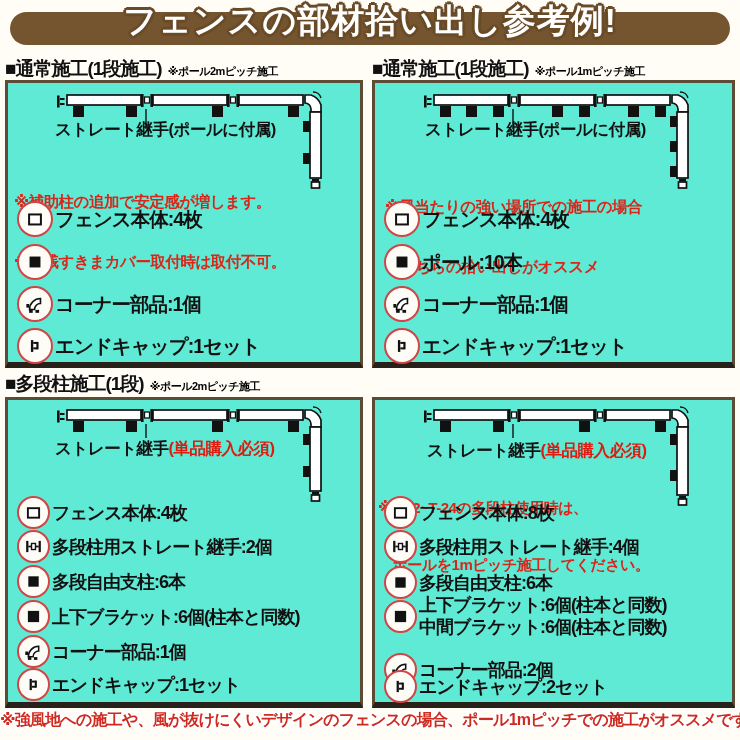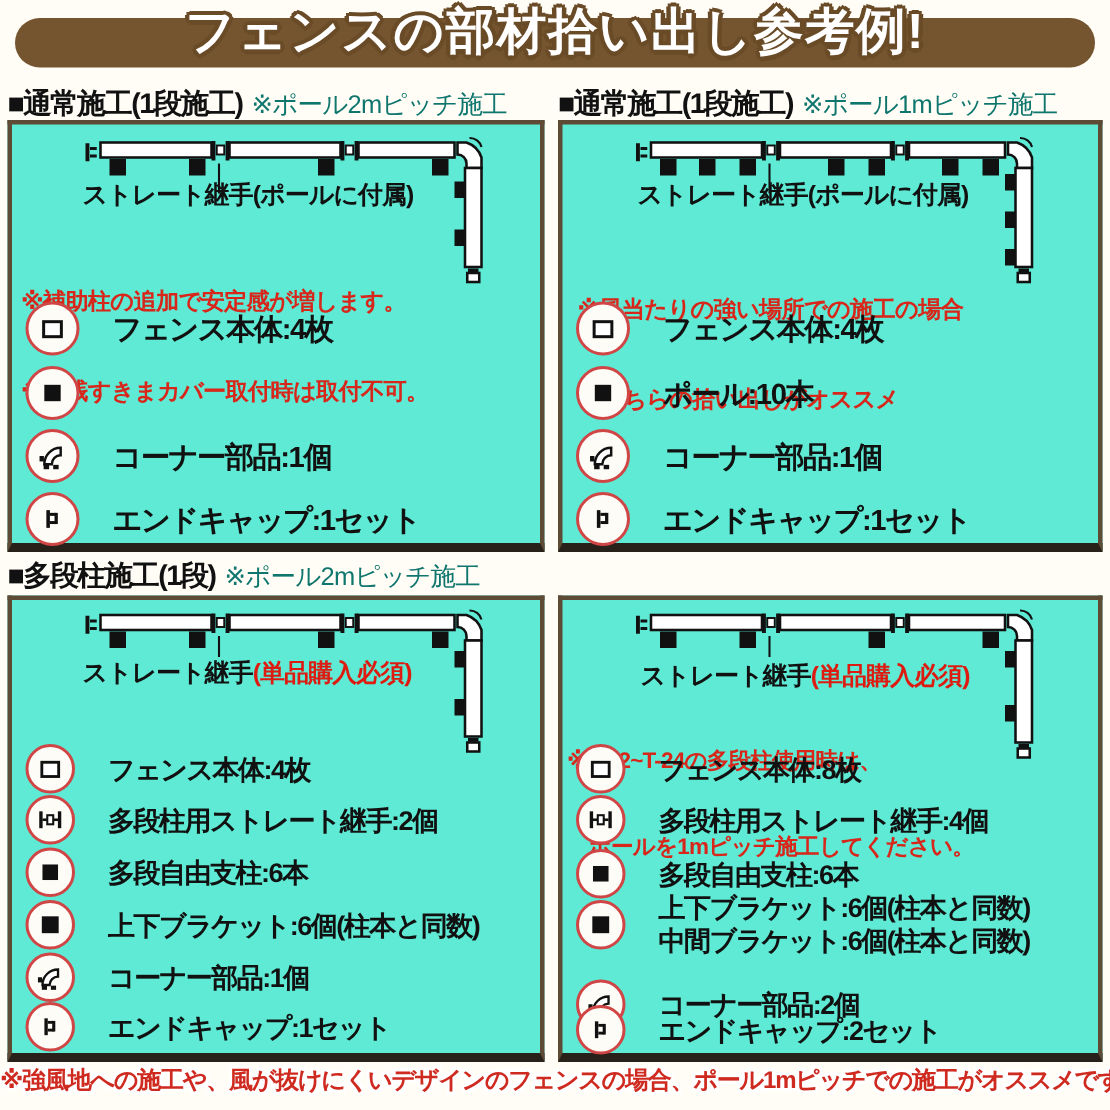--- a/index.html
+++ b/index.html
@@ -8,27 +8,27 @@
   
   .banner{position:absolute;left:10px;top:12px;width:720px;height:33px;background:#75552f;border-radius:17px;}
   .title{position:absolute;left:0;top:-3px;width:100%;height:48px;line-height:48px;text-align:center;
          font-size:33px;font-weight:bold;color:#fff;letter-spacing:1px;white-space:nowrap;
          text-shadow:-2px -2px 0 #6a4b27,2px -2px 0 #6a4b27,-2px 2px 0 #6a4b27,2px 2px 0 #6a4b27,
                      -3px 0 0 #6a4b27,3px 0 0 #6a4b27,0 -3px 0 #6a4b27,0 3px 0 #6a4b27;}
   
   .quad{position:absolute;}
   .q-head{position:absolute;left:0;top:0;white-space:nowrap;}
   .h-main{font-size:19px;font-weight:bold;color:#111;letter-spacing:-1px;}
-  .h-note{font-size:17px;font-weight:normal;color:#0f766e;margin-left:6px;letter-spacing:-0.5px;}
+  .h-note{font-size:11px;font-weight:bold;color:#000000;margin-left:6px;letter-spacing:-0.5px;}
   .q-box{position:absolute;left:0;background:#5eead4;border:3px solid #5d4b35;border-bottom:6px solid #27211a;}
   .diag{position:absolute;left:2px;top:2px;width:352px;height:112px;}
   .d-label{position:absolute;font-size:16.5px;font-weight:bold;color:#111;white-space:nowrap;letter-spacing:-0.5px;}
   .d-label .red{color:#dd1b10;}
   .d-note{position:absolute;font-size:15.5px;font-weight:bold;color:#d8261b;line-height:20px;white-space:pre;letter-spacing:-0.5px;}
-  .row{position:absolute;left:9px;display:flex;align-items:center;gap:22px;text-align:right;}
+  .row{position:absolute;left:9px;display:flex;align-items:center;gap:2px;text-align:right;}
   .licon{width:32px;height:32px;border:2px solid #d04545;border-radius:50%;background:#fefcf6;
          display:flex;align-items:center;justify-content:center;flex:0 0 auto;}
   .licon svg{display:block;}
   .ltext{font-size:19.5px;font-weight:bold;white-space:nowrap;letter-spacing:-1px;}
   .bottomq .licon{width:29px;height:29px;}
   .bottomq .ltext{font-size:18px;letter-spacing:-1px;}
   .dbl{display:flex;flex-direction:column;}
   .dbl .ltext{line-height:22px;}
   
   .footer-note{position:absolute;left:0;top:710px;width:740px;text-align:center;

